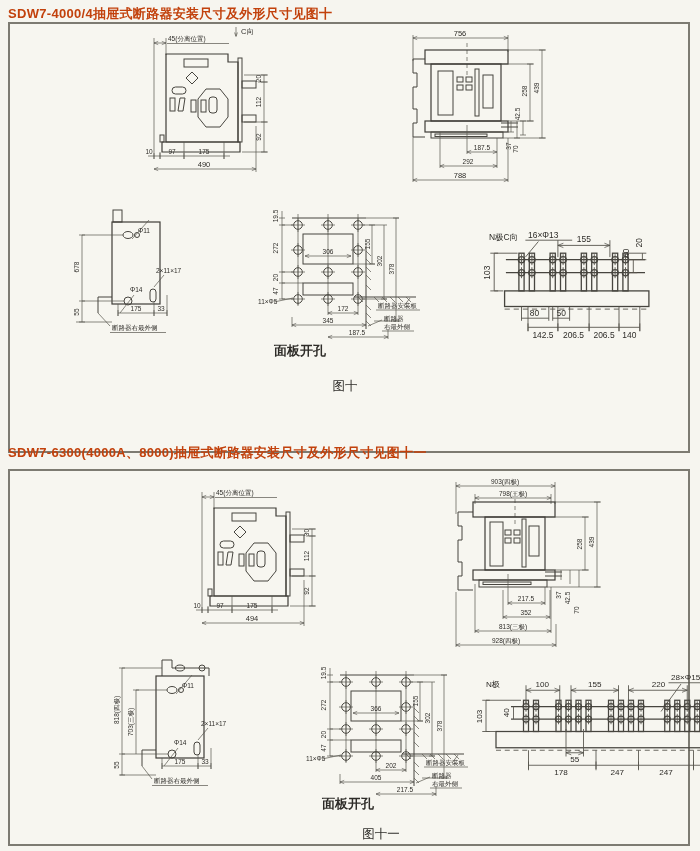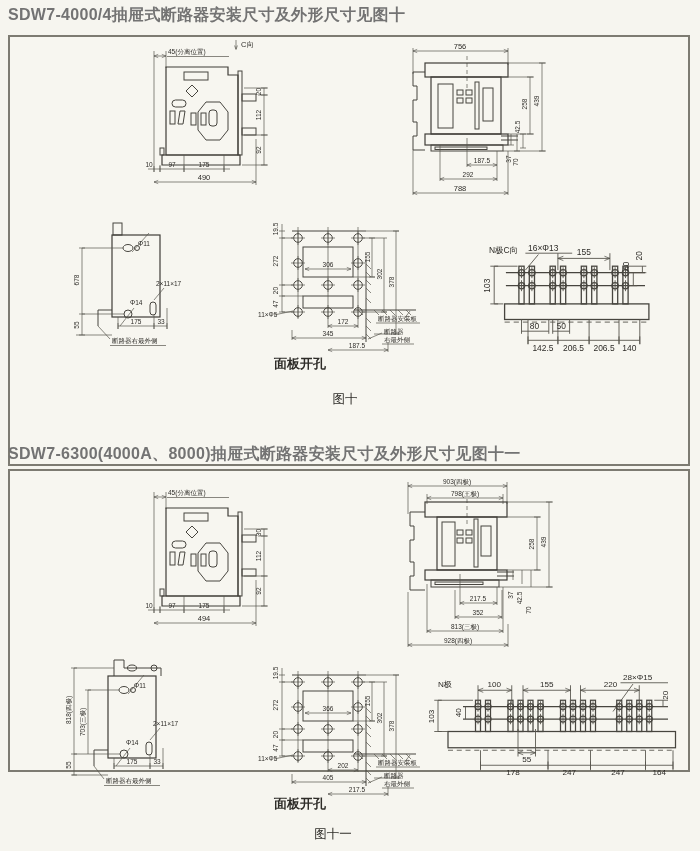--- a/index.html
+++ b/index.html
@@ -1,36 +1,36 @@
 <!DOCTYPE html>
 <html><head>
 <meta charset="utf-8">
 <style>
   html,body{margin:0;padding:0;}
   body{width:700px;height:851px;position:relative;background:#f6f5ef;font-family:"Liberation Sans",sans-serif;overflow:hidden;}
-  .title{position:absolute;left:8px;width:660px;font-size:16px;font-weight:700;color:#737373;letter-spacing:.3px;}
+  .title{position:absolute;left:8px;width:660px;font-size:13px;font-weight:700;color:#c2410c;letter-spacing:.3px;}
   .frame{position:absolute;left:8px;width:682px;border:2px solid #7d7b72;background:#f7f6f0;box-sizing:border-box;}
   svg{display:block;}
   svg text{font-family:"Liberation Sans",sans-serif;fill:#2e2c28;}
   .ln{fill:none;stroke:#47453f;stroke-width:1;}
   .fl{fill:none;stroke:#3f3d37;stroke-width:1.2;}
   .dm{fill:none;stroke:#58564e;stroke-width:0.7;}
   .dash{stroke-dasharray:4 3;}
   .t6{font-size:6.5px;}
   .t7{font-size:7.5px;}
   .mid{text-anchor:middle;}
   .cap{font-size:13px;font-weight:700;}
   .fig{font-size:12.5px;}
 </style>
 </head>
 <body>
 
 <div class="title" style="top:5px;">SDW7-4000/4抽屉式断路器安装尺寸及外形尺寸见图十</div>
 
-<div class="frame" style="top:35px;height:431px;">
+<div class="frame" style="top:22px;height:431px;">
 <svg width="678" height="388" viewBox="0 0 678 388">
 <defs>
   <marker id="aw" viewBox="0 0 10 10" refX="8.5" refY="5" markerWidth="8" markerHeight="8" orient="auto-start-reverse">
           <path d="M1,2 L8.5,5 L1,8" fill="none" stroke="#4c4a44" stroke-width="1"></path>
         </marker>
   <g id="ph">
           <circle r="4.3" class="ln"></circle>
           <path class="dm" d="M-7,0 H7 M0,-7 V7"></path>
         </g>
   <g id="bh">
@@ -264,21 +264,21 @@
   <text x="118" y="89" class="t6 mid">140</text>
 </g>
 
 <text x="290" y="331" class="cap mid">面板开孔</text>
 <text x="335" y="366" class="fig mid">图十</text>
 </svg>
 </div>
 
 <div class="title" style="top:444px;">SDW7-6300(4000A、8000)抽屉式断路器安装尺寸及外形尺寸见图十一</div>
 
-<div class="frame" style="top:469px;height:303px;">
+<div class="frame" style="top:469px;height:377px;padding-left:48px;">
 <svg width="678" height="373" viewBox="0 0 678 373">
 <defs>
   <marker id="aw2" viewBox="0 0 10 10" refX="8.5" refY="5" markerWidth="8" markerHeight="8" orient="auto-start-reverse">
           <path d="M1,2 L8.5,5 L1,8" fill="none" stroke="#4c4a44" stroke-width="1"></path>
         </marker>
   <g id="ph2">
           <circle r="4.3" class="ln"></circle>
           <path class="dm" d="M-7,0 H7 M0,-7 V7"></path>
         </g>
   <g id="bh2">

